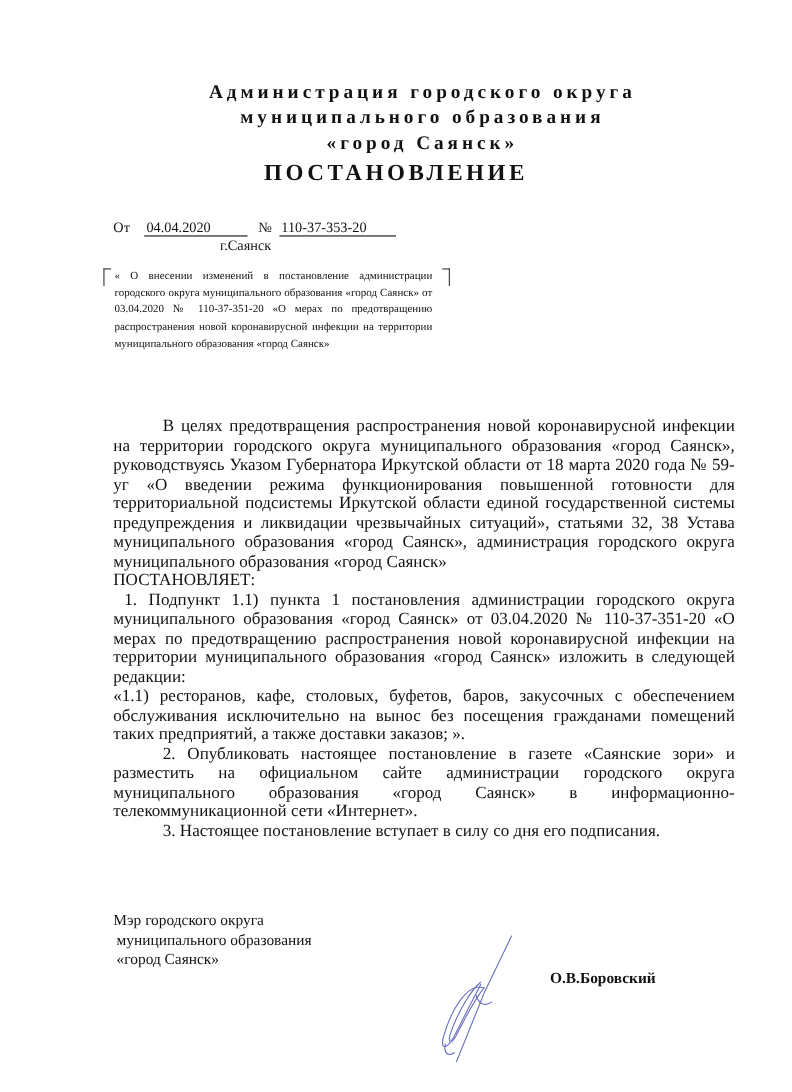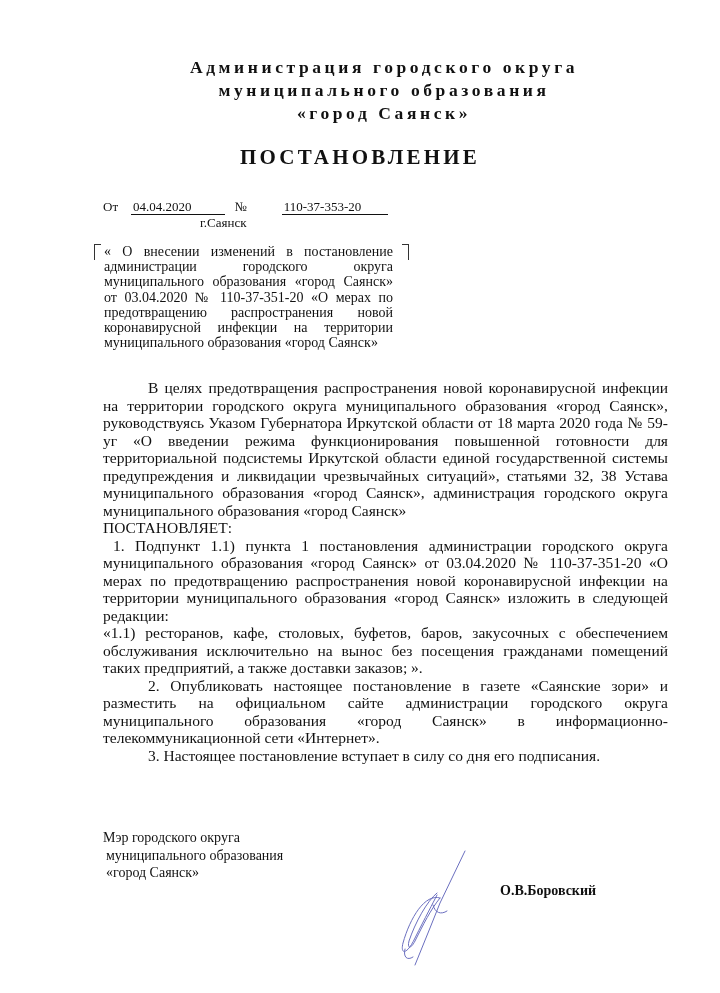--- a/index.html
+++ b/index.html
@@ -4,40 +4,40 @@
 <style>
   html, body { margin: 0; padding: 0; background: #ffffff; }
   body {
     width: 720px; height: 993px; position: relative; overflow: hidden;
     font-family: "Liberation Serif", "DejaVu Serif", serif;
     color: #111111;
   }
   .page { position: absolute; left: 0; top: 0; width: 720px; height: 993px; }
 
   .header {
-    position: absolute; left: 0; width: 720px; top: 56px;
+    position: absolute; left: 0; width: 720px; top: 72px;
     text-align: center; font-weight: bold; font-size: 17.5px;
     letter-spacing: 3.6px; line-height: 23px;
   }
   .header div { margin-left: 48px; }
   .title {
     position: absolute; left: 0; width: 720px; top: 145px;
     text-align: center; font-weight: bold; font-size: 21px;
     letter-spacing: 3.2px; box-sizing: border-box;
   }
 
   .meta { position: absolute; left: 103px; top: 199px; font-size: 13px; line-height: 15px; }
   .meta .u { display: inline-block; border-bottom: 1px solid #111; }
   .meta .date { width: 92px; padding-left: 2px; }
-  .meta .num { width: 104px; padding-left: 2px; margin-left: 28px; }
+  .meta .num { width: 104px; padding-left: 2px; }
   .meta .city { position: absolute; left: 97px; top: 16px; white-space: nowrap; }
 
   .subject {
     position: absolute; left: 104px; top: 244px; width: 289px;
-    font-size: 14px; line-height: 15.2px; text-align: justify;
+    font-size: 10px; line-height: 15.2px; text-align: justify;
   }
   .subject p { margin: 0; }
   .bracket-l, .bracket-r {
     position: absolute; top: 244px; width: 6px; height: 15px;
     border-top: 1px solid #333;
   }
   .bracket-l { left: 94px; border-left: 1px solid #333; }
   .bracket-r { left: 402px; border-right: 1px solid #333; }
 
   .body {

